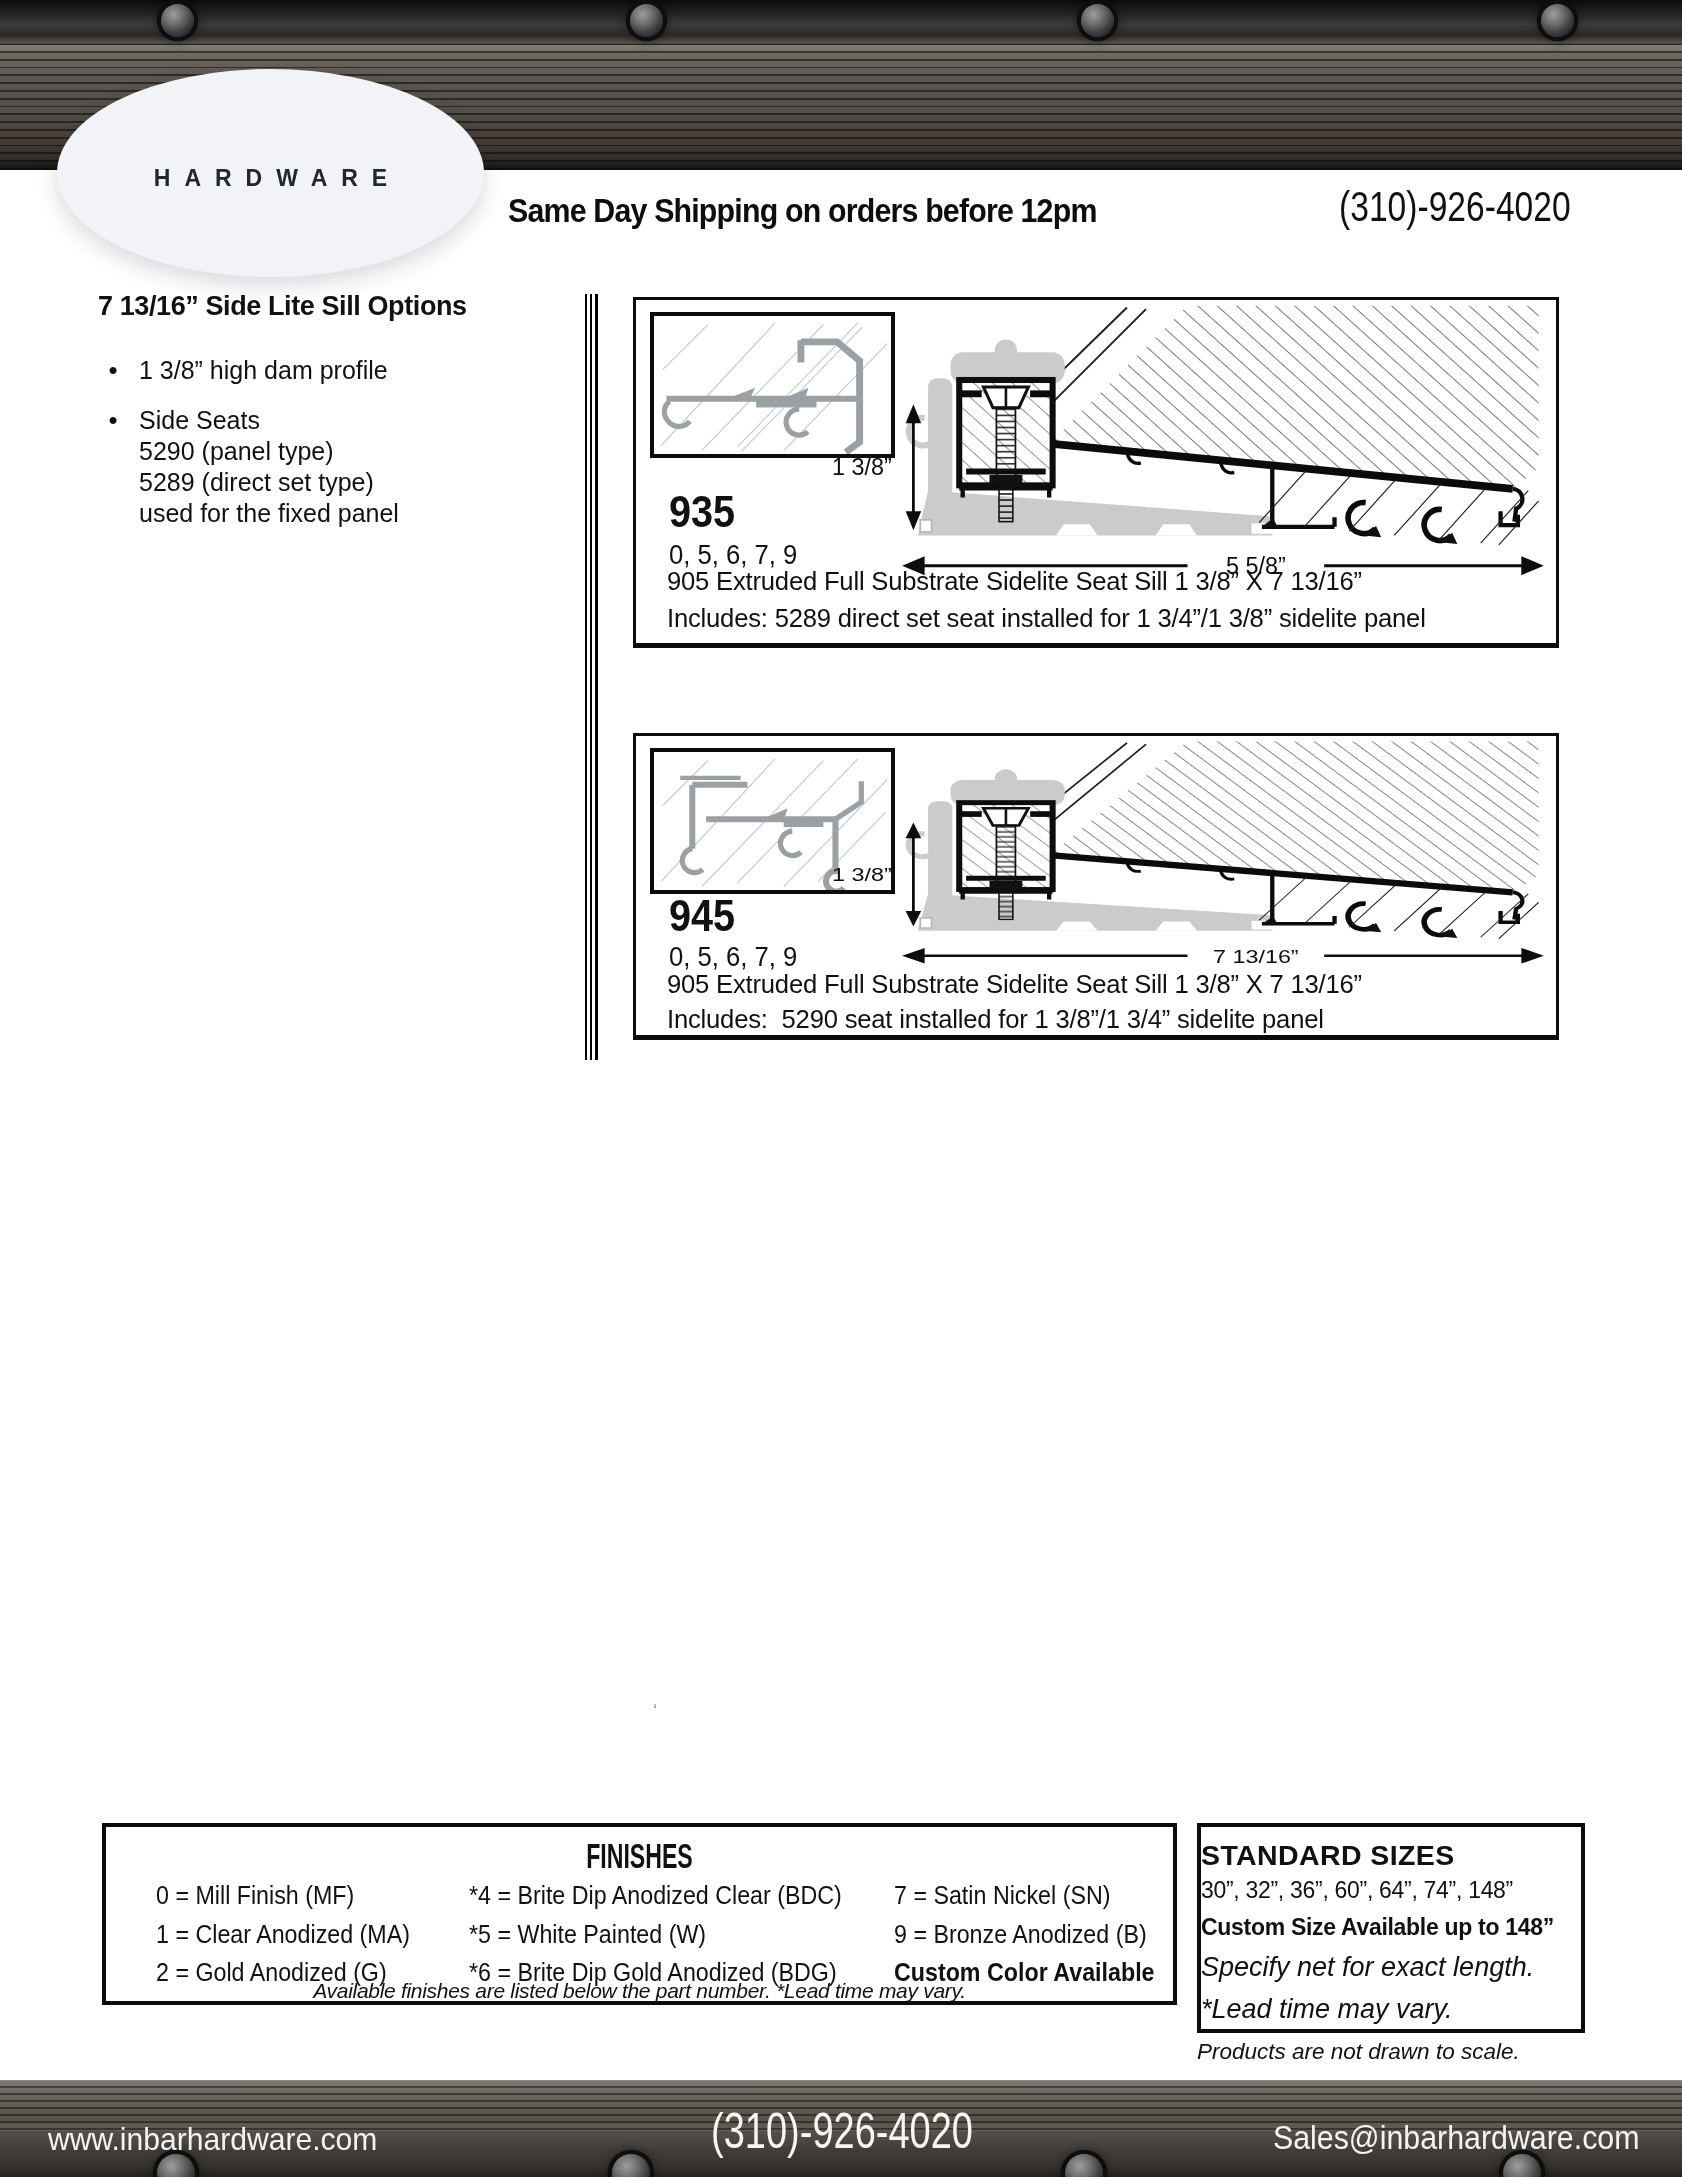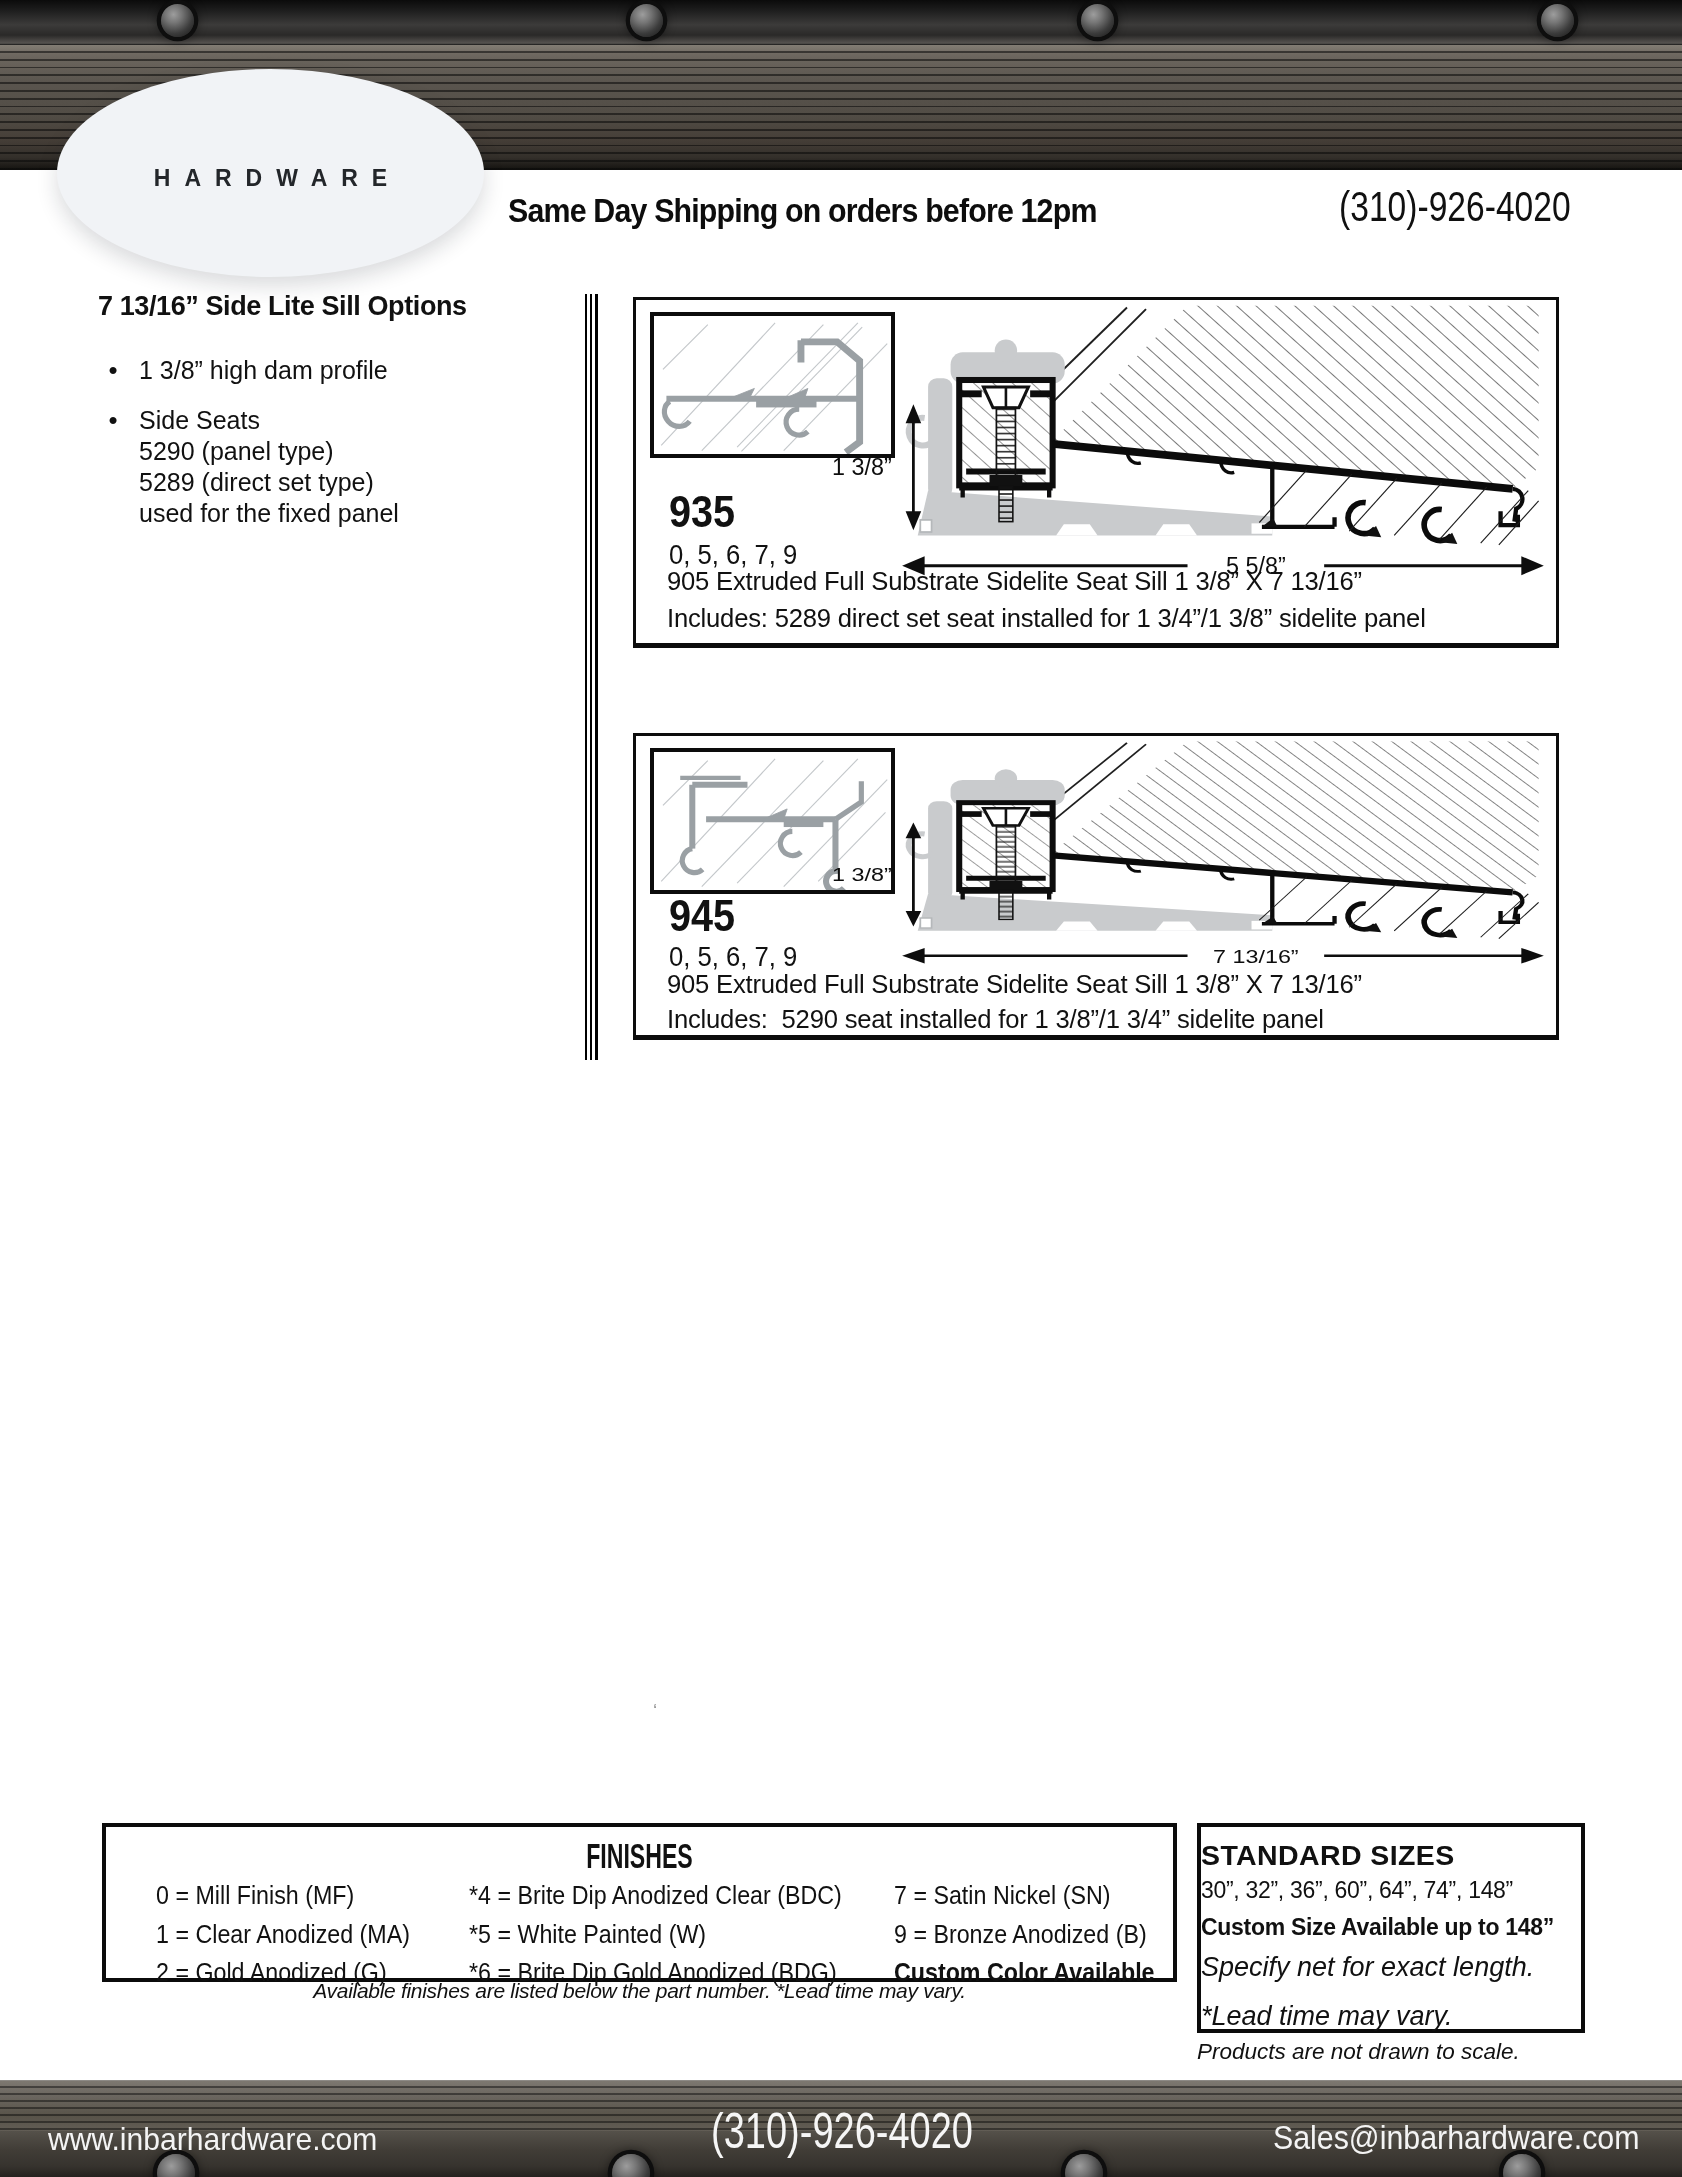--- a/index.html
+++ b/index.html
@@ -62,39 +62,39 @@
   .caption{position:absolute;left:31px;font-size:26px;letter-spacing:-0.2px;white-space:pre;
     transform:scaleX(.985);transform-origin:left top;}
   #box935 .cap1{top:266px;}
   #box935 .cap2{top:303px;}
   #box945 .cap1{top:233px;}
   #box945 .cap2{top:268px;}
   .diagram{position:absolute;right:7px;top:3.5px;}
   .diagram text{font-family:"Liberation Sans",sans-serif;font-size:27px;fill:#0d0d0d;}
 
   
-  .finishes{position:absolute;left:102px;top:1823px;width:1075px;height:159px;
+  .finishes{position:absolute;left:102px;top:1823px;width:1075px;height:182px;
     border:4.3px solid #0b0b0b;box-sizing:border-box;}
   .fin-title{margin-top:8.6px;text-align:center;font-size:35px;font-weight:800;letter-spacing:0;
     transform:scaleX(.66);transform-origin:center top;}
   .fin-grid{position:absolute;left:50px;top:54px;right:8.6px;display:grid;
     grid-template-columns:313px 425px auto;row-gap:9.5px;}
   .fin-cell{font-size:25px;transform:scaleX(.93);transform-origin:left top;white-space:nowrap;}
   .fin-cell.bold{font-weight:700;}
   .fin-note{position:absolute;left:0;right:0;top:152px;text-align:center;font-style:italic;
     font-size:21px;letter-spacing:-0.3px;}
 
   
   .sizes{position:absolute;left:1197px;top:1823px;width:388px;height:210px;
     border:4.3px solid #0b0b0b;box-sizing:border-box;text-align:left;}
   .sz-title{margin-top:12px;font-size:28.5px;font-weight:700;letter-spacing:0.4px;}
   .sz-list{margin-top:5px;font-size:23px;letter-spacing:-0.3px;white-space:nowrap;}
   .sz-custom{margin-top:9.5px;font-size:23px;font-weight:700;letter-spacing:-0.3px;white-space:nowrap;}
   .sz-note1{margin-top:11.2px;font-size:27px;font-style:italic;}
-  .sz-note2{margin-top:18px;font-size:27px;font-style:italic;}
+  .sz-note2{margin-top:11px;font-size:27px;font-style:italic;}
   .disclaimer{position:absolute;left:1197px;top:2039px;width:388px;text-align:left;
     font-size:22.5px;font-style:italic;}
 
   .speck{position:absolute;left:653px;top:1700px;font-size:19px;color:#9a9a9a;}
 
   
   .footer{position:absolute;left:0;top:2080px;width:1683px;height:97px;overflow:hidden;
     border-top:1.7px solid #8d8a85;}
   .footer .f-top{position:absolute;left:0;top:0;width:100%;height:50px;
     background:

